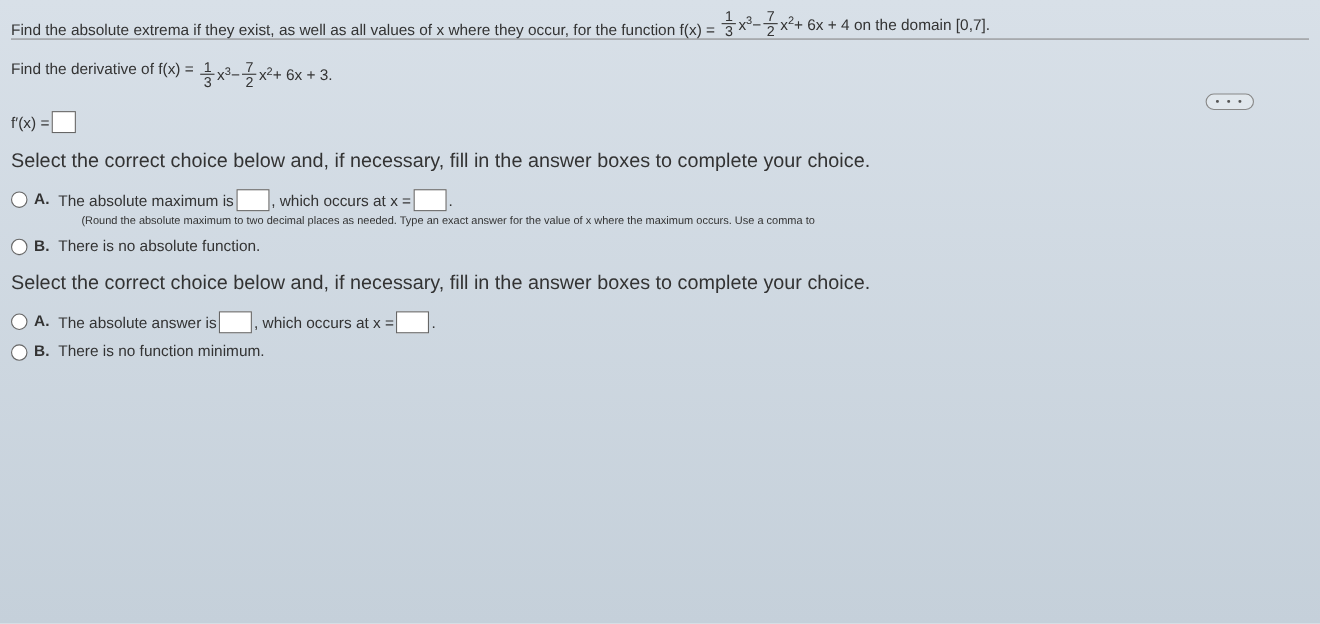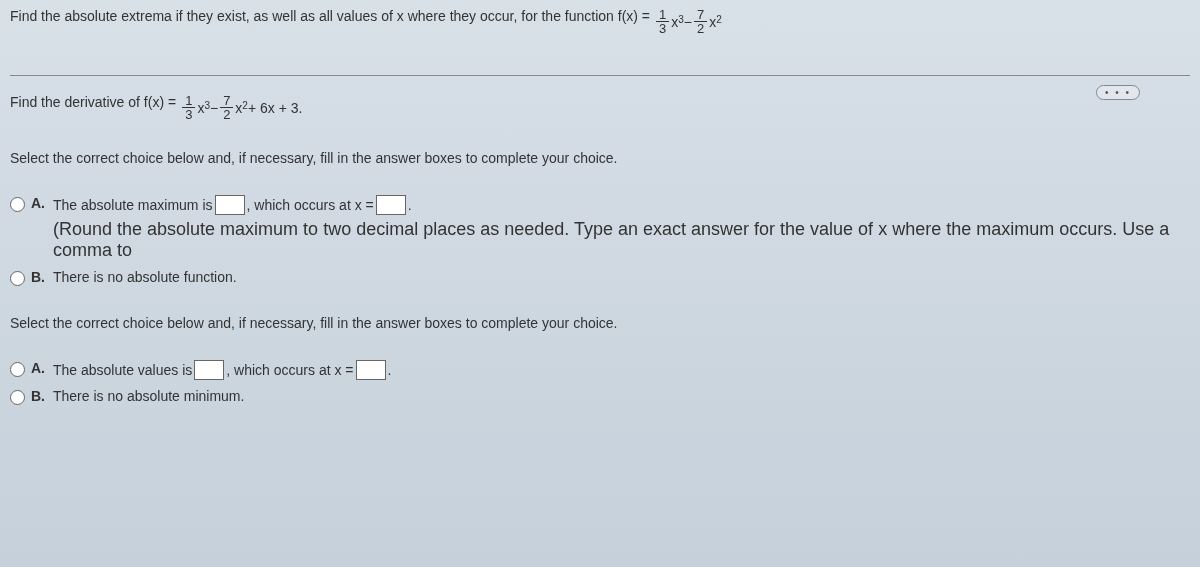--- a/index.html
+++ b/index.html
@@ -14,23 +14,22 @@
       overflow: hidden;
       position: relative;
     }
     
     .content {
       padding: 8px 10px;
     }
     
     .question-header {
       font-size: 14px;
-      margin-bottom: 40px;
-      display: flex;
-      align-items: flex-start;
+      display: flex;
+      align-items: flex-end;
       flex-wrap: nowrap;
     }
     
     .dots-button {
       float: right;
       border: 1px solid #888;
       border-radius: 10px;
       padding: 1px 8px;
       font-size: 10px;
       letter-spacing: 2px;
@@ -89,22 +88,22 @@
       background: #fff;
       vertical-align: middle;
       margin: 0 2px;
     }
     
     .input-box-wide {
       width: 28px;
     }
     
     .select-text {
-      margin: 29px 0;
-      font-size: 14px;
+      margin: 15px 0;
+      font-size: 18px;
     }
     
     .choice-row {
       display: flex;
       align-items: flex-start;
       margin: 8px 0;
     }
     
     .radio {
       width: 13px;
@@ -128,21 +127,22 @@
     }
     
     .choice-inline {
       display: flex;
       align-items: center;
       flex-wrap: wrap;
     }
     
     .hint-text {
       margin-top: 4px;
-      font-size: 18px;
+      font-size: 10px;
+      margin-left: 21px;
     }
     
     .math-expr {
       display: inline-flex;
       align-items: center;
     }
   </style>
 </head>
 <body>
 
@@ -158,20 +158,21 @@
       </span>
       <span>x</span>
         <span class="super">3</span>
       <span> − </span>
       <span class="frac">
         <span class="num">7</span>
         <span class="den">2</span>
       </span>
       <span>x</span>
         <span class="super">2</span>
+      <span> + 6x + 4 on the domain [0,7].</span>
     </span>
   </div>
 
   <div class="dots-button">• • •</div>
 
   <hr class="hr-line">
 
   <div class="derivative-line">
     <span>Find the derivative of f(x) =</span>
     <span style="width:4px;"></span>
@@ -186,20 +187,24 @@
       <span class="frac">
         <span class="num">7</span>
         <span class="den">2</span>
       </span>
       <span>x</span>
         <span class="super">2</span>
       <span> + 6x + 3.</span>
     </span>
   </div>
 
+  <div style="display:flex;align-items:center;margin-bottom:15px;">
+    <span>f′(x) =</span>
+    <span class="input-box"></span>
+  </div>
 
   <div class="select-text">Select the correct choice below and, if necessary, fill in the answer boxes to complete your choice.</div>
 
   <div class="choice-row">
     <span class="radio"></span>
     <span class="choice-label">A.</span>
     <div class="choice-content">
       <div class="choice-inline">
         <span>The absolute maximum is </span>
         <span class="input-box input-box-wide"></span>
@@ -219,30 +224,30 @@
     </div>
   </div>
 
   <div class="select-text">Select the correct choice below and, if necessary, fill in the answer boxes to complete your choice.</div>
 
   <div class="choice-row">
     <span class="radio"></span>
     <span class="choice-label">A.</span>
     <div class="choice-content">
       <div class="choice-inline">
-        <span>The absolute values is </span>
+        <span>The absolute answer is </span>
         <span class="input-box input-box-wide"></span>
         <span>, which occurs at x = </span>
         <span class="input-box input-box-wide"></span>
         <span>.</span>
       </div>
     </div>
   </div>
 
   <div class="choice-row">
     <span class="radio"></span>
     <span class="choice-label">B.</span>
     <div class="choice-content">
-      <span>There is no absolute minimum.</span>
+      <span>There is no function minimum.</span>
     </div>
   </div>
 
 </div>
 
 </body></html>

